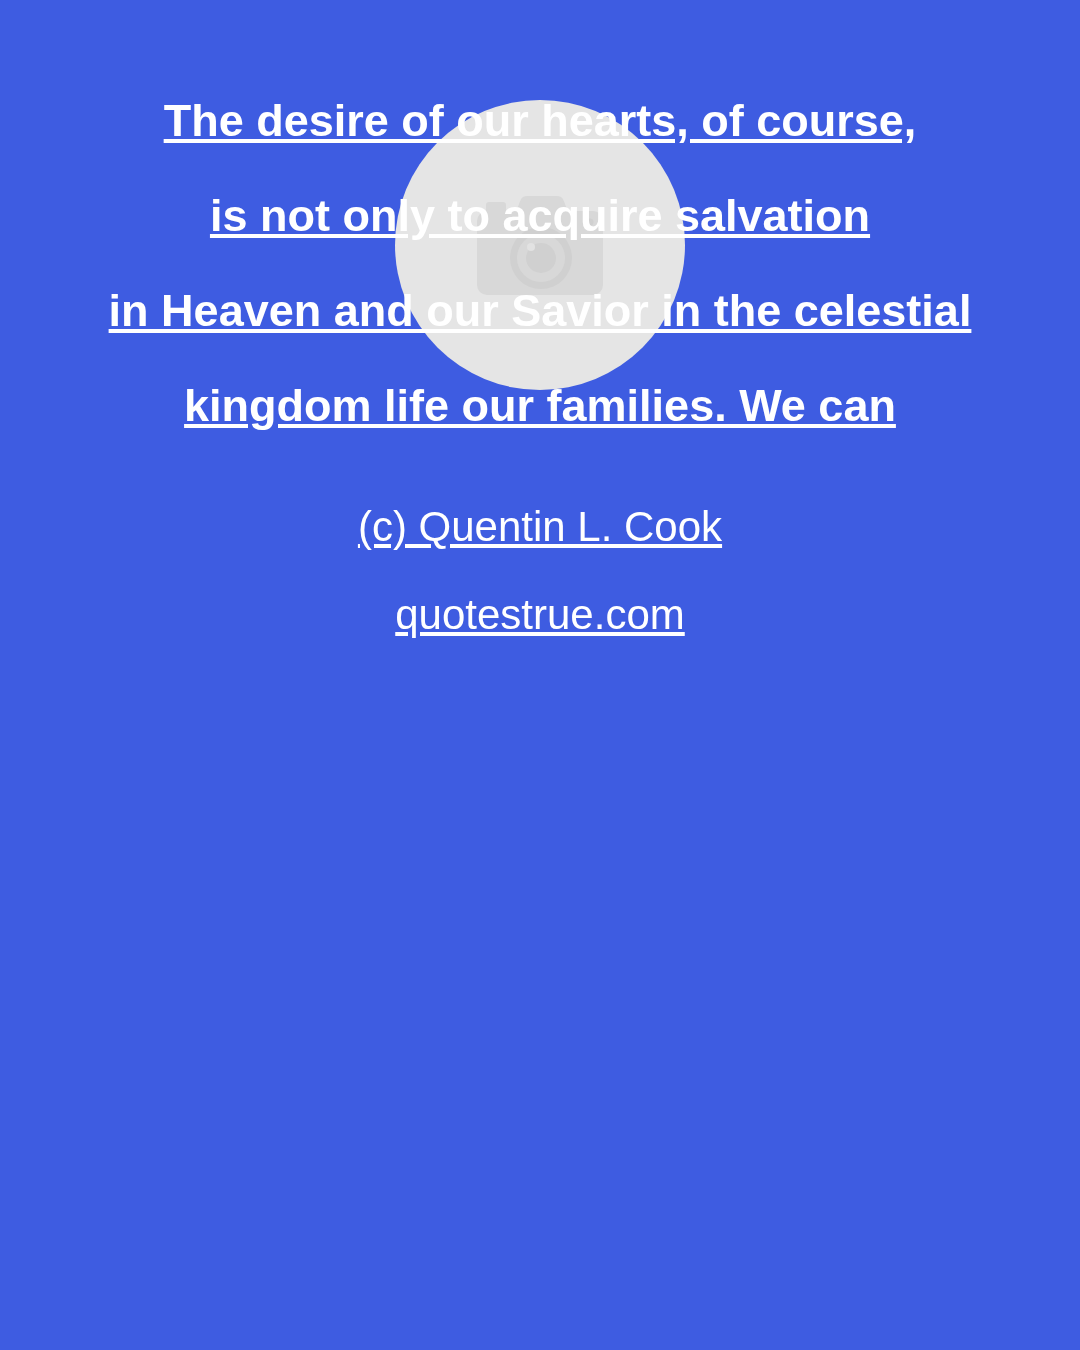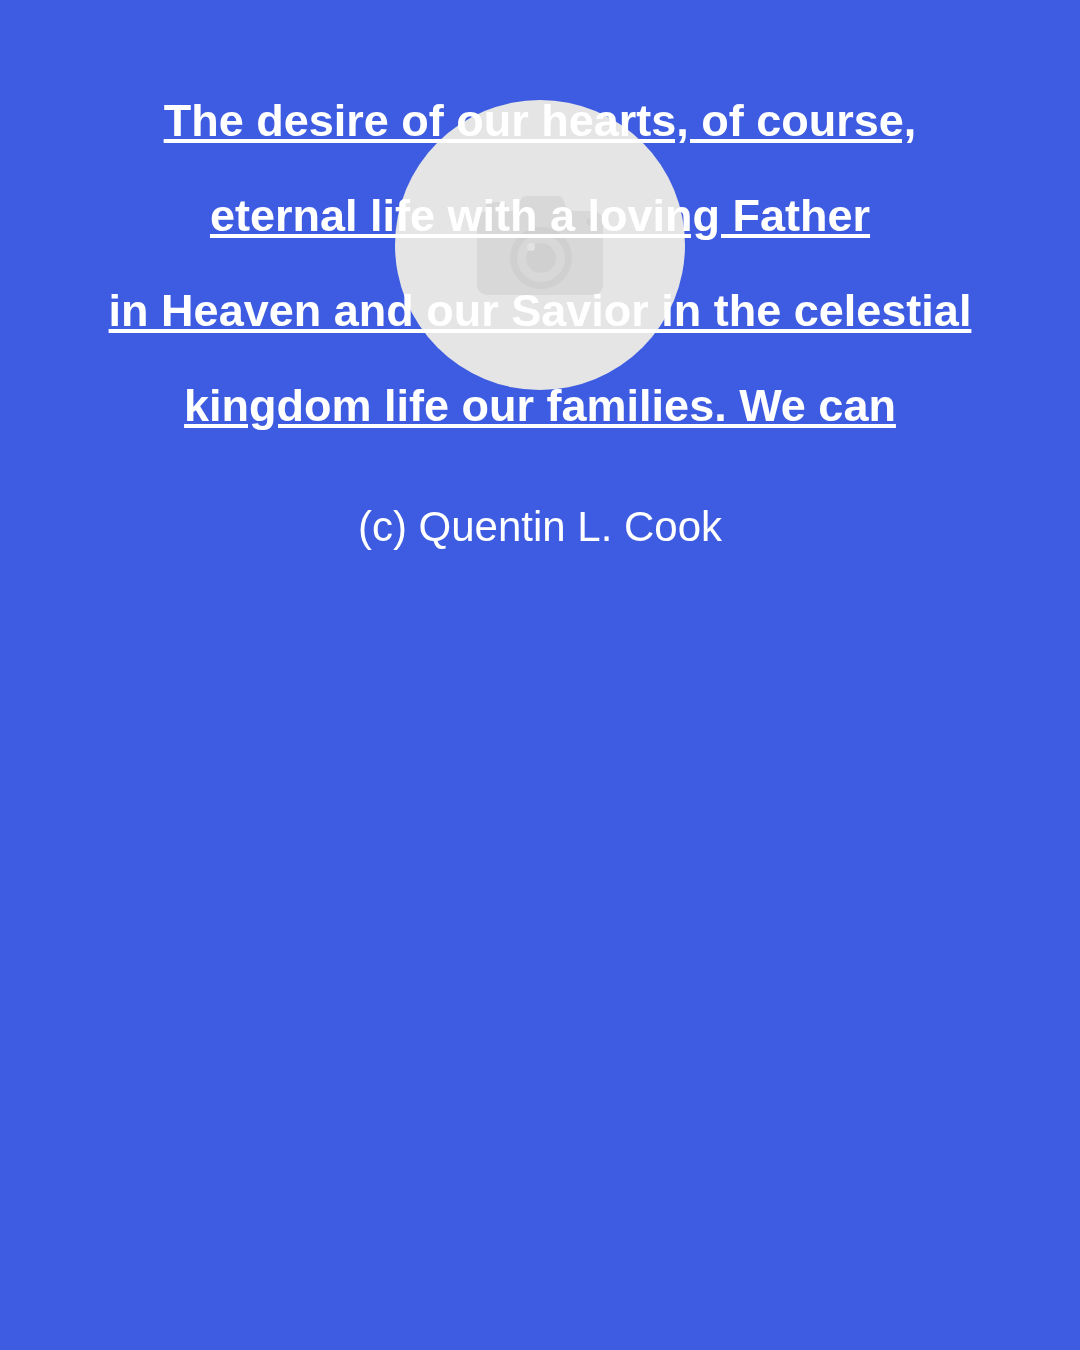--- a/index.html
+++ b/index.html
@@ -47,20 +47,21 @@
   .attribution {
     margin-top: 30px;
     text-align: center;
   }
   .attribution-line {
     font-size: 42px;
     font-weight: 400;
     line-height: 88px;
     color: var(--text);
     white-space: nowrap;
+    text-decoration: underline;
   }
 </style>
 </head>
 <body>
 
 <div class="canvas">
 
   <svg class="watermark-svg" viewBox="0 0 1080 1350" xmlns="http://www.w3.org/2000/svg">
     <g>
       <circle cx="540" cy="245" r="145" fill="var(--watermark_circle)"></circle>
@@ -77,22 +78,23 @@
       <circle cx="541" cy="258" r="24" fill="var(--watermark_camera)"></circle>
       <circle cx="541" cy="258" r="15" fill="var(--watermark_lens_dark)"></circle>
       <circle cx="531" cy="247" r="4" fill="var(--watermark_highlight)"></circle>
 
       <circle cx="590" cy="222" r="3.5" fill="var(--watermark_lens_dark)"></circle>
     </g>
   </svg>
 
   <div class="quote-block">
     <div class="quote-line">The desire of our hearts, of course,</div>
-    <div class="quote-line">eternal life with a loving Father</div>
+    <div class="quote-line">is not only to acquire salvation</div>
     <div class="quote-line">in Heaven and our Savior in the celestial</div>
     <div class="quote-line">kingdom life our families. We can</div>
 
     <div class="attribution">
       <div class="attribution-line">(c) Quentin L. Cook</div>
+      <div class="attribution-line">quotestrue.com</div>
     </div>
   </div>
 
 </div>
 
 </body></html>

